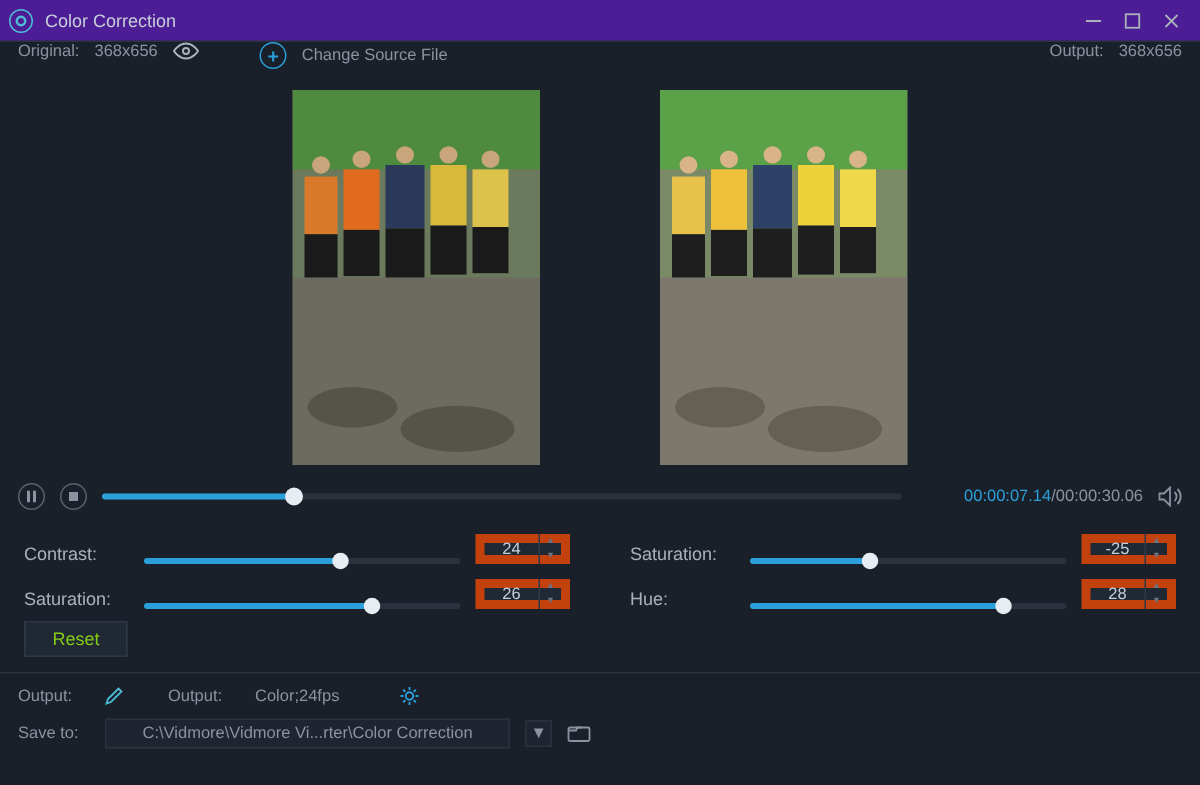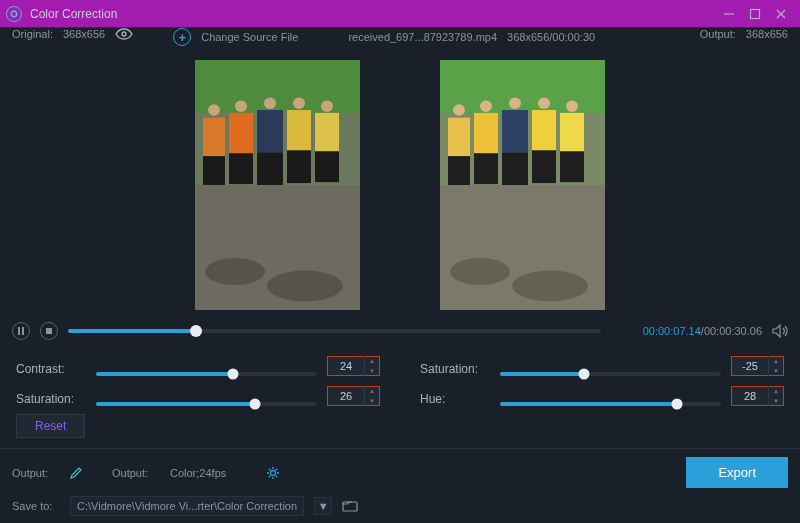--- a/index.html
+++ b/index.html
@@ -1,20 +1,20 @@
 <!DOCTYPE html>
 <html><head>
 <meta charset="utf-8">
 <style>
 * { margin: 0; padding: 0; box-sizing: border-box; font-family: -apple-system, "Segoe UI", Arial, sans-serif; }
 body { background: #1a2029; color: #aab2bd; font-size: 12px; width: 800px; height: 523px; overflow: hidden; }
 .window { display: flex; flex-direction: column; height: 100%; }
 
 
-.titlebar { display: flex; align-items: center; height: 28px; padding: 0 6px; background: #a21caf; border-bottom: 1px solid #2a323d; }
+.titlebar { display: flex; align-items: center; height: 28px; padding: 0 6px; background: #4c1d95; border-bottom: 1px solid #2a323d; }
 .titlebar .app-icon { width: 16px; height: 16px; margin-right: 8px; border-radius: 50%; border: 1.5px solid #4fbcd6; display: flex; align-items: center; justify-content: center; }
 .titlebar .title { flex: 0 0 auto; color: #c7cfda; font-size: 12px; }
 .titlebar .spacer { flex: 1; }
 .titlebar .win-btn { width: 26px; height: 20px; display: flex; align-items: center; justify-content: center; color: #aab2bd; }
 .titlebar .win-btn svg { width: 12px; height: 12px; }
 
 
 .info-row { display: flex; align-items: flex-start; height: 28px; padding: 0 12px; font-size: 11px; color: #8b93a0; gap: 10px; }
 .info-row .left-group, .info-row .center-group, .info-row .right-group { display: flex; align-items: center; gap: 10px; }
 .info-row .center-group { flex: 1; justify-content: flex-start; margin-left: 30px; }
@@ -41,34 +41,34 @@
 .timecode .tot { color: #8b93a0; }
 .vol-btn { color: #8b93a0; display: flex; }
 
 
 .sliders { display: grid; grid-template-columns: 1fr 1fr; gap: 10px 40px; padding: 10px 16px 0; }
 .slider-row { display: flex; align-items: flex-end; gap: 10px; }
 .slider-label { width: 70px; color: #aab2bd; font-size: 12px; }
 .slider-track { flex: 1; height: 4px; background: #2a323d; border-radius: 2px; position: relative; }
 .slider-fill { position: absolute; left: 0; top: 0; height: 100%; background: #2b9fd9; border-radius: 2px; }
 .slider-thumb { position: absolute; top: 50%; width: 11px; height: 11px; background: #e8edf3; border-radius: 50%; transform: translate(-50%, -50%); }
-.spinner { display: flex; align-items: center; background: #202833; border: 1px solid #c2410c; height: 20px; }
+.spinner { display: flex; align-items: center; background: #202833; border: 6px solid #c2410c; height: 20px; }
 .spinner .val { width: 36px; text-align: center; color: #c7cfda; font-size: 11px; }
 .spinner .arrows { display: flex; flex-direction: column; border-left: 1px solid #2f3847; }
 .spinner .arrows div { height: 10px; width: 14px; display: flex; align-items: center; justify-content: center; color: #6b7380; font-size: 6px; }
 
 
 .reset-row { padding: 8px 16px 10px; }
-.reset-btn { background: #202833; border: 1px solid #2f3847; color: #8b5cf6; padding: 4px 18px; font-size: 12px; display: inline-block; }
+.reset-btn { background: #202833; border: 1px solid #2f3847; color: #84cc16; padding: 4px 18px; font-size: 12px; display: inline-block; }
 
 
 .footer { border-top: 1px solid #2a323d; padding: 8px 12px 0; display: flex; flex-direction: column; gap: 8px; }
 .footer-row { display: flex; align-items: center; gap: 10px; font-size: 11px; color: #8b93a0; }
 .footer-row .lbl { min-width: 48px; }
-.footer-row .path { background: #1e2530; border: 1px solid #2a323d; padding: 3px 6px; min-width: 230px; color: #8b93a0; }
+.footer-row .path { background: #1e2530; border: 1px solid #2a323d; padding: 3px 24px; min-width: 230px; color: #8b93a0; }
 .pencil, .gear, .folder, .dropdown { color: #4fbcd6; display: flex; align-items: center; }
 .gear { color: #2b9fd9; }
 .dropdown { width: 18px; height: 18px; background: #1e2530; border: 1px solid #2a323d; justify-content: center; color: #8b93a0; }
 .export-btn { margin-left: auto; background: #2b9fd9; color: #fff; padding: 8px 32px; font-size: 13px; }
 </style>
 </head>
 <body>
 
 <div class="window">
 
@@ -105,24 +105,20 @@
       <span class="eye-icon">
         <svg width="18" height="12" viewBox="0 0 18 12">
             <path d="M9 1C4 1 1 6 1 6s3 5 8 5 8-5 8-5-3-5-8-5z" fill="none" stroke="#aab2bd" stroke-width="1.3"></path>
             <circle cx="9" cy="6" r="2" fill="none" stroke="#aab2bd" stroke-width="1.3"></circle>
           </svg>
       </span>
     </div>
     <div class="center-group">
       <div class="plus-circle">+</div>
       <span class="change-src">Change Source File</span>
-      <div class="filename-group">
-        <span>received_697...87923789.mp4</span>
-        <span>368x656/00:00:30</span>
-      </div>
     </div>
     <div class="right-group">
       <span>Output:</span>
       <span>368x656</span>
     </div>
   </div>
 
   <div class="preview-area">
     <div class="preview">
       <svg viewBox="0 0 165 260" preserveAspectRatio="none">
@@ -273,21 +269,20 @@
           </svg>
       </span>
       <span class="lbl" style="margin-left:20px">Output:</span>
       <span>Color;24fps</span>
       <span class="gear" style="margin-left:30px">
         <svg width="14" height="14" viewBox="0 0 14 14">
             <circle cx="7" cy="7" r="2.5" fill="none" stroke="#2b9fd9" stroke-width="1.3"></circle>
             <path d="M7 1v2M7 11v2M1 7h2M11 7h2M2.8 2.8l1.4 1.4M9.8 9.8l1.4 1.4M11.2 2.8L9.8 4.2M4.2 9.8l-1.4 1.4" stroke="#2b9fd9" stroke-width="1.3"></path>
           </svg>
       </span>
-      <div class="export-btn">Export</div>
     </div>
     <div class="footer-row">
       <span class="lbl">Save to:</span>
       <div class="path">C:\Vidmore\Vidmore Vi...rter\Color Correction</div>
       <div class="dropdown">▼</div>
       <span class="folder">
         <svg width="16" height="12" viewBox="0 0 16 12">
             <rect x="1" y="2" width="14" height="9" rx="1" fill="none" stroke="#8b93a0" stroke-width="1.2"></rect>
             <path d="M1 4h5l1-2h3" fill="none" stroke="#8b93a0" stroke-width="1.2"></path>
           </svg>

